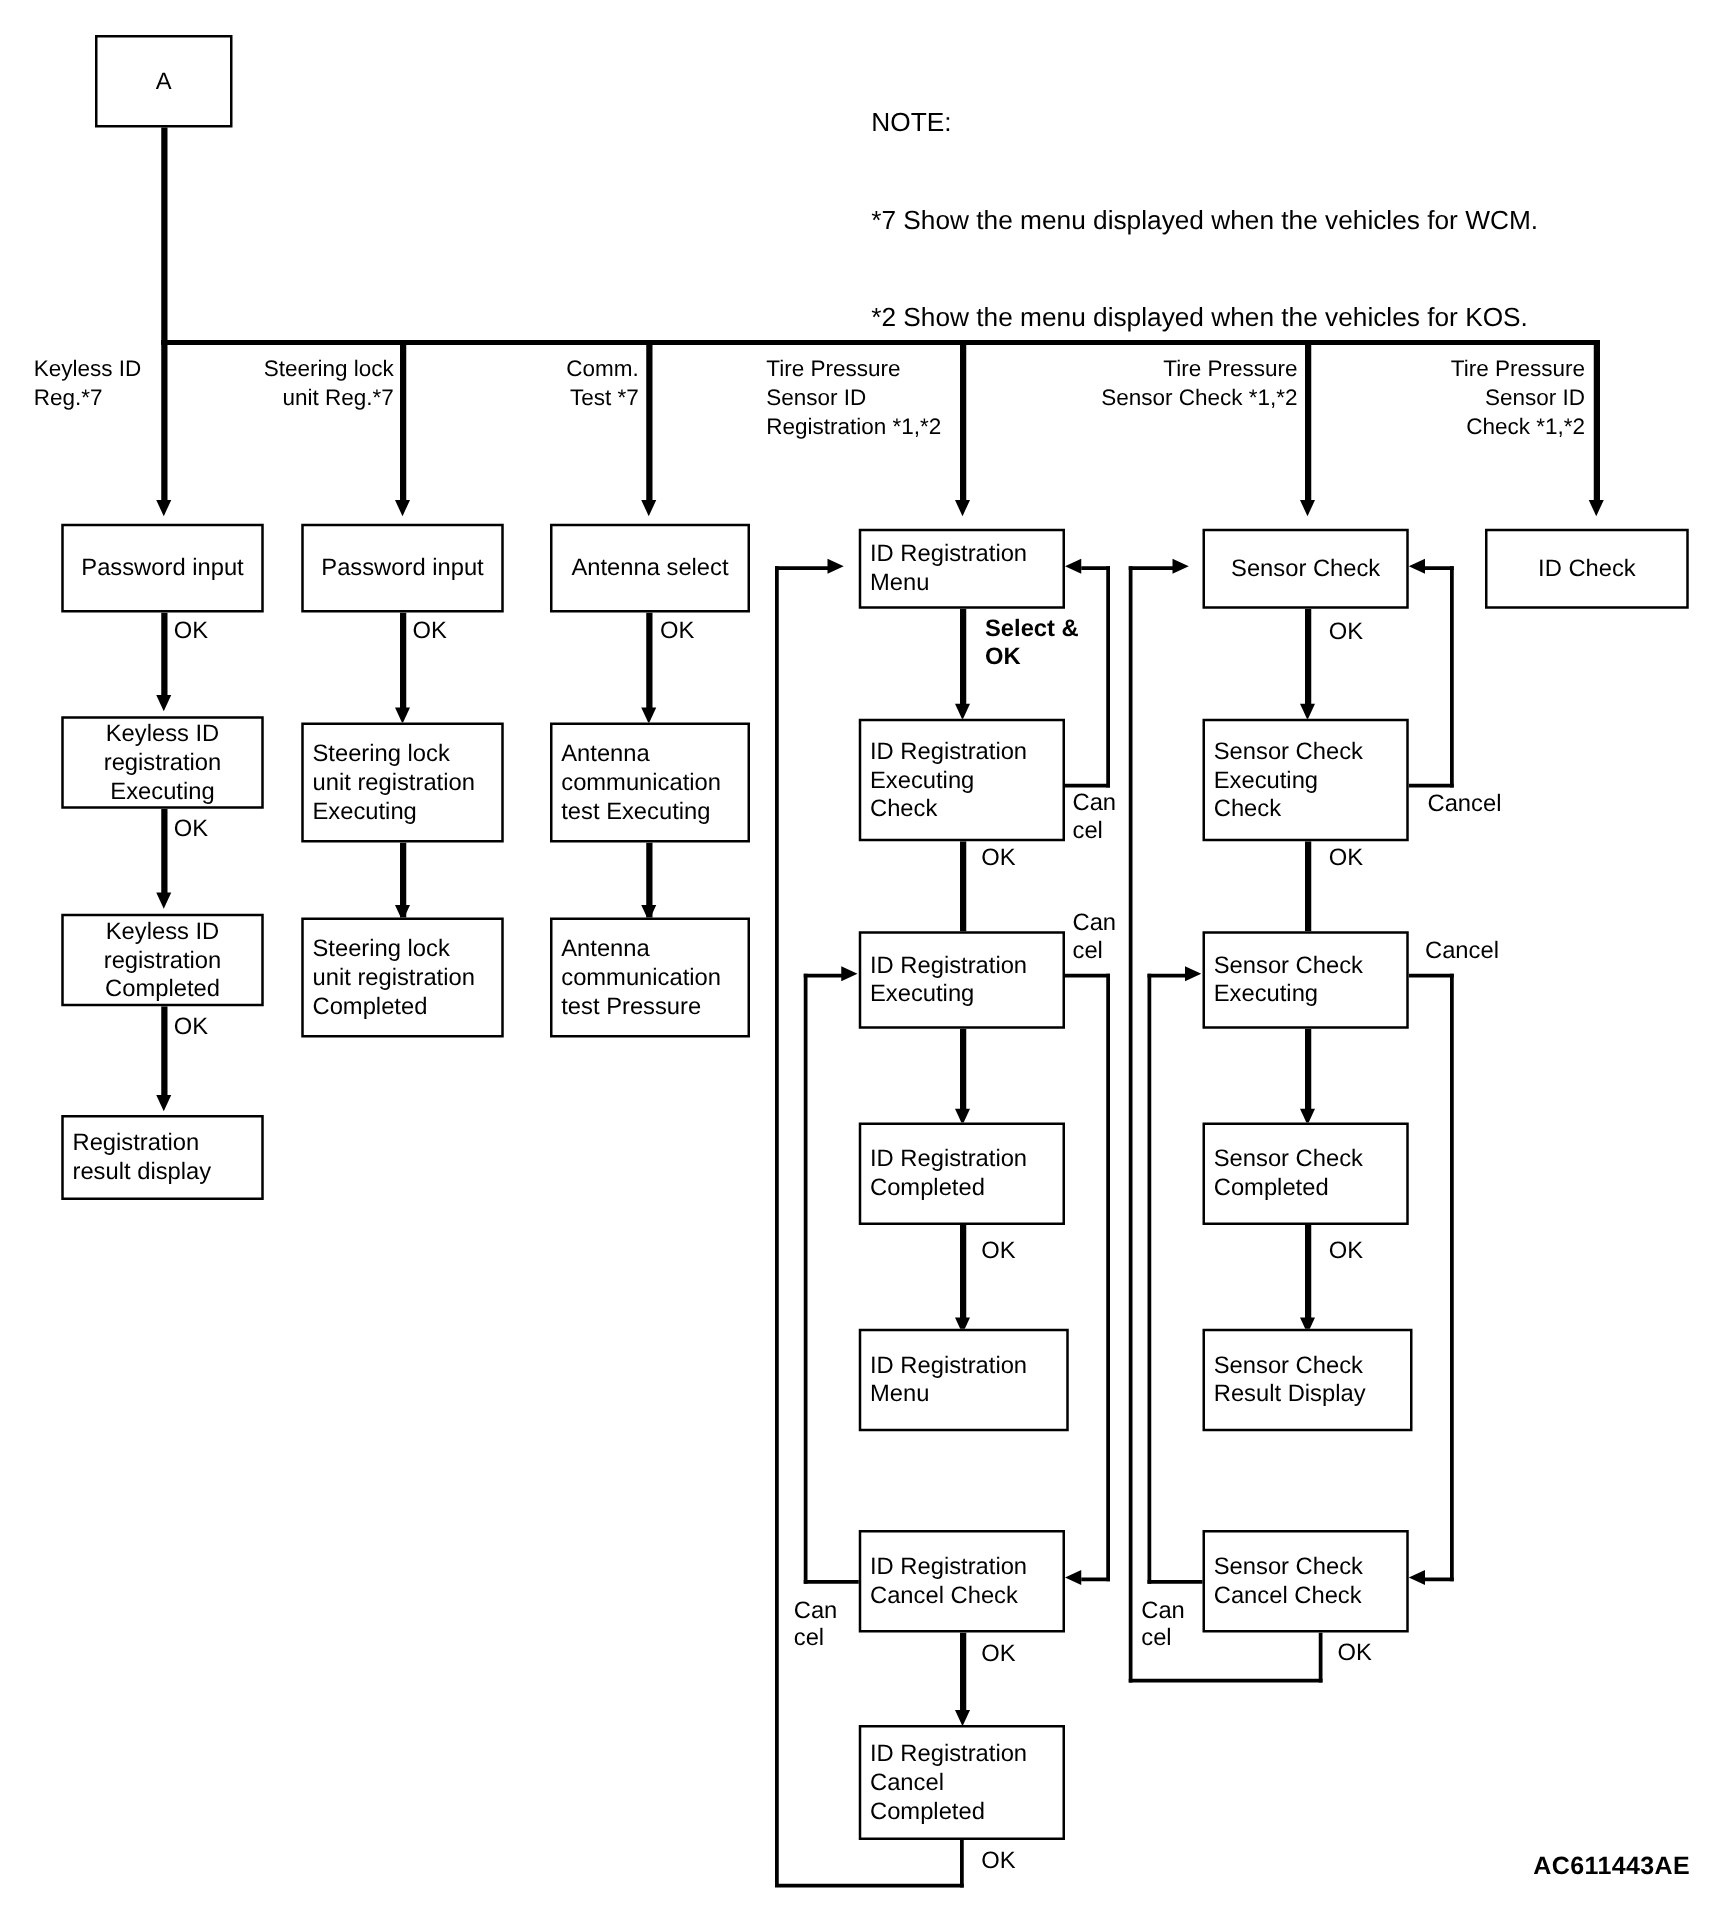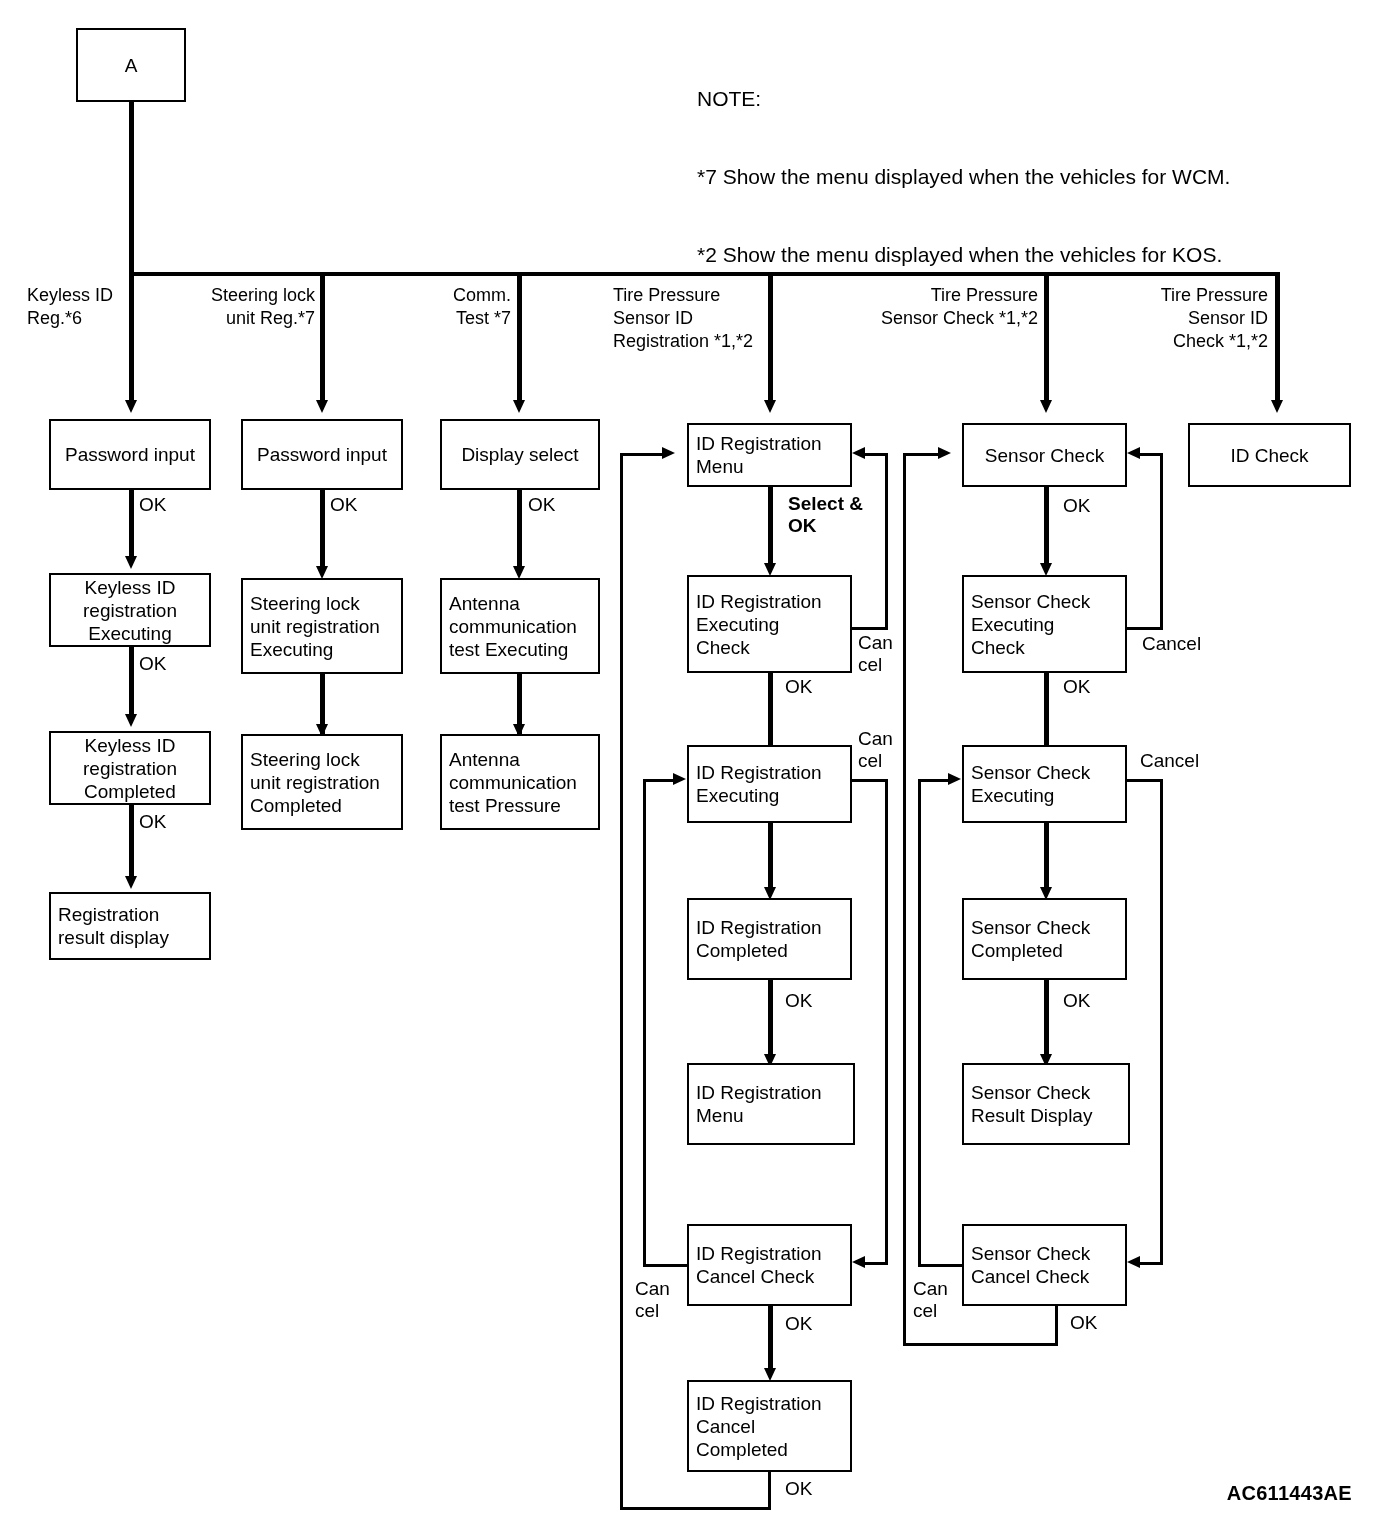--- a/index.html
+++ b/index.html
@@ -136,21 +136,21 @@
   <div class="arr down" style="left:764px; top:400px;"></div>
 
   <div class="vline" style="left:1044px; top:272px; width:5px; height:133px;"></div>
   <div class="arr down" style="left:1040px; top:400px;"></div>
 
   <div class="vline" style="left:1275px; top:272px; width:5px; height:133px;"></div>
   <div class="arr down" style="left:1271px; top:400px;"></div>
 
   <div class="blabel l" style="left:27px; top:284px;">
     <div>Keyless ID</div>
-    <div>Reg.*6</div>
+    <div>Reg.*7</div>
   </div>
 
   <div class="blabel r" style="left:155px; top:284px; width:160px;">
     <div>Steering lock</div>
     <div>unit Reg.*7</div>
   </div>
 
   <div class="blabel r" style="left:345px; top:284px; width:166px;">
     <div>Comm.</div>
     <div>Test *7</div>
@@ -223,21 +223,21 @@
   <div class="vline" style="left:320px; top:674px; width:5px; height:62px;"></div>
   <div class="arr down" style="left:316px; top:724px;"></div>
 
   <div class="box left" style="left:241px; top:734px; width:162px; height:96px;">
     <span class="ln">Steering lock</span>
     <span class="ln">unit registration</span>
     <span class="ln">Completed</span>
   </div>
 
   <div class="box center" style="left:440px; top:419px; width:160px; height:71px;">
-    <span class="ln">Display select</span>
+    <span class="ln">Antenna select</span>
   </div>
 
   <div class="vline" style="left:517px; top:490px; width:5px; height:82px;"></div>
   <div class="arr down" style="left:513px; top:566px;"></div>
   <div class="elabel" style="left:528px; top:494px;">OK</div>
 
   <div class="box left" style="left:440px; top:578px; width:160px; height:96px;">
     <span class="ln">Antenna</span>
     <span class="ln">communication</span>
     <span class="ln">test Executing</span>

